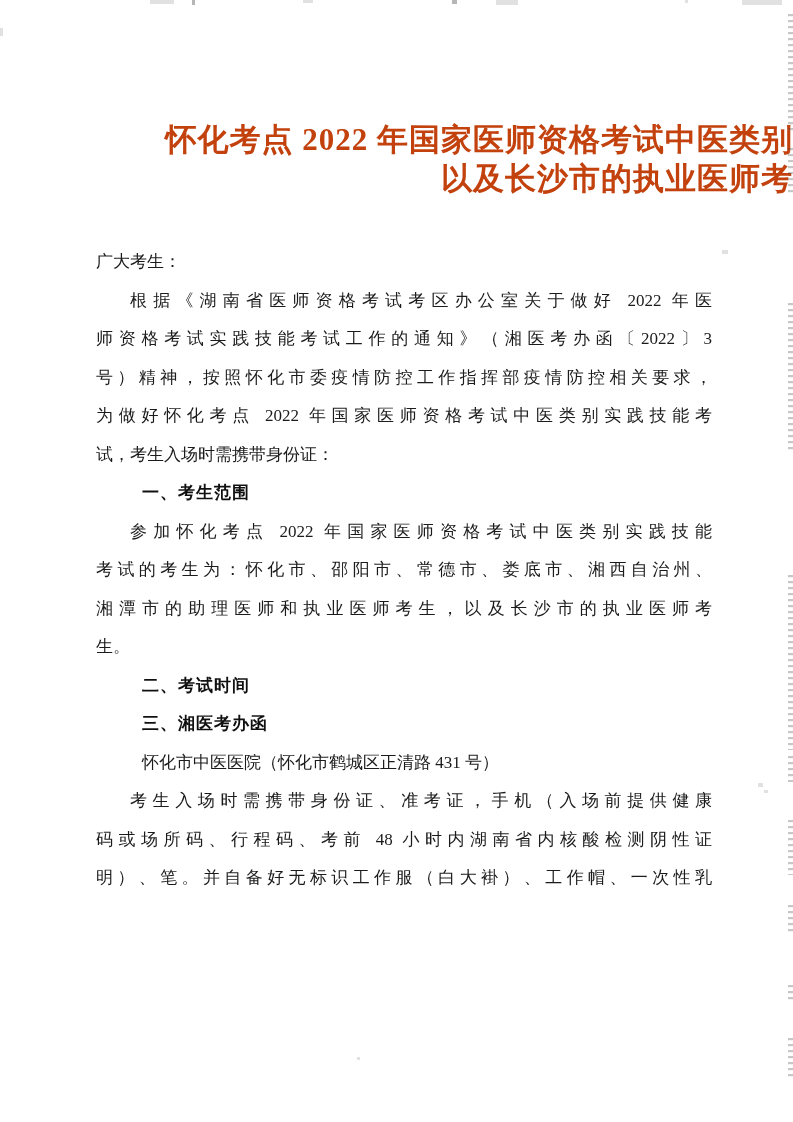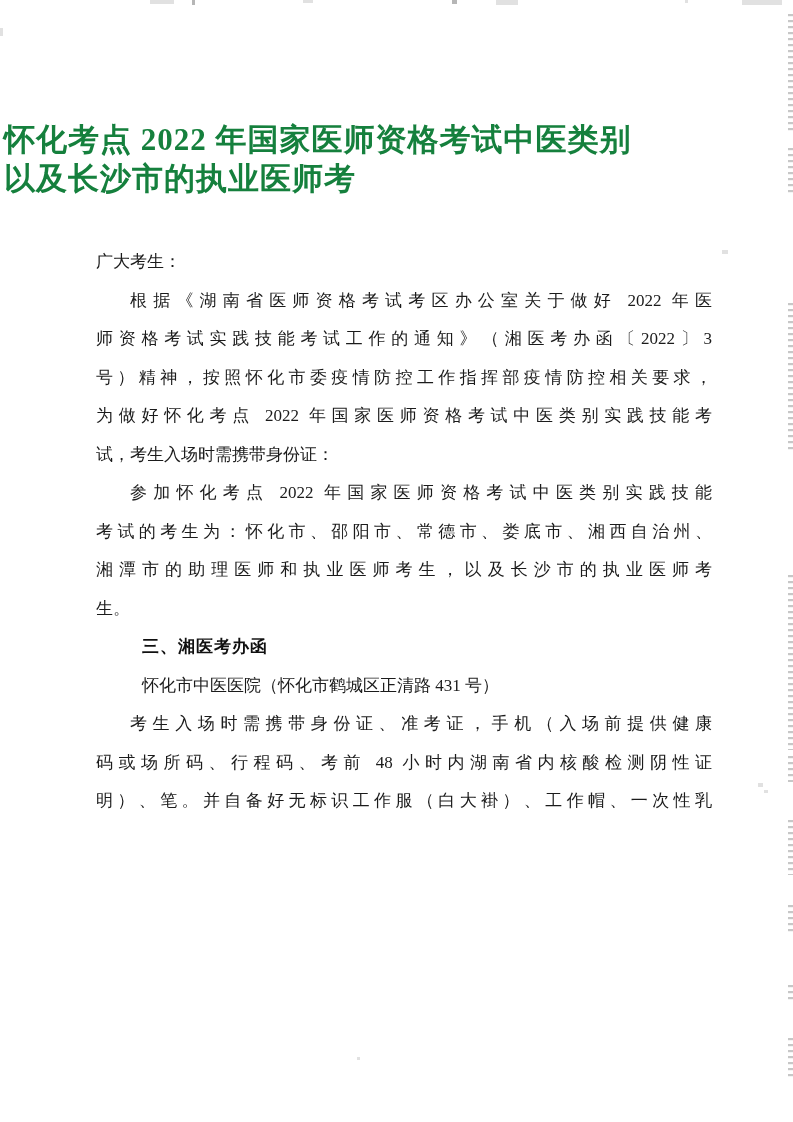--- a/index.html
+++ b/index.html
@@ -5,29 +5,29 @@
   html,body{margin:0;padding:0;background:#ffffff;}
   .page{
     position:relative;
     width:793px;height:1122px;
     background:#ffffff;
     overflow:hidden;
     color:#1b1b1b;
     font-family:"Liberation Serif","DejaVu Serif",serif;
   }
   .doc-title{
-    position:absolute;top:120px;left:4px;right:0;
+    position:absolute;top:120px;left:12px;right:0;
     margin:0;
-    text-align:left;
+    text-align:right;
     font-family:"Liberation Serif","DejaVu Serif",serif;
     font-weight:700;
     font-size:31px;
     line-height:39px;
     letter-spacing:1px;
-    color:#15803d;
+    color:#c2410c;
   }
   .doc-body{
     position:absolute;top:243px;left:96px;width:616px;
     font-size:17px;
     line-height:38.5px;
     color:#1b1b1b;
   }
   .line{height:38.5px;overflow:hidden;}
   .justify{text-align:justify;text-align-last:justify;}
   .indent-p{padding-left:34px;}
@@ -62,25 +62,27 @@
 
   <div class="doc-body">
     <div class="line">广大考生：</div>
 
     <div class="line indent-p justify">根据《湖南省医师资格考试考区办公室关于做好 2022 年医</div>
     <div class="line justify">师资格考试实践技能考试工作的通知》（湘医考办函〔2022〕3</div>
     <div class="line justify">号）精神，按照怀化市委疫情防控工作指挥部疫情防控相关要求，</div>
     <div class="line justify">为做好怀化考点 2022 年国家医师资格考试中医类别实践技能考</div>
     <div class="line">试，考生入场时需携带身份证：</div>
 
+    <div class="line heading indent-h">一、考生范围</div>
     <div class="line indent-p justify">参加怀化考点 2022 年国家医师资格考试中医类别实践技能</div>
     <div class="line justify">考试的考生为：怀化市、邵阳市、常德市、娄底市、湘西自治州、</div>
     <div class="line justify">湘潭市的助理医师和执业医师考生，以及长沙市的执业医师考</div>
     <div class="line">生。</div>
 
+    <div class="line heading indent-h">二、考试时间</div>
 
     <div class="line heading indent-h">三、湘医考办函</div>
     <div class="line indent-h">怀化市中医医院（怀化市鹤城区正清路 431 号）</div>
 
     <div class="line indent-p justify">考生入场时需携带身份证、准考证，手机（入场前提供健康</div>
     <div class="line justify">码或场所码、行程码、考前 48 小时内湖南省内核酸检测阴性证</div>
     <div class="line justify">明）、笔。并自备好无标识工作服（白大褂）、工作帽、一次性乳</div>
   </div>
 
   <div class="speck light" style="left:150px;top:0;width:24px;height:4px;"></div>

